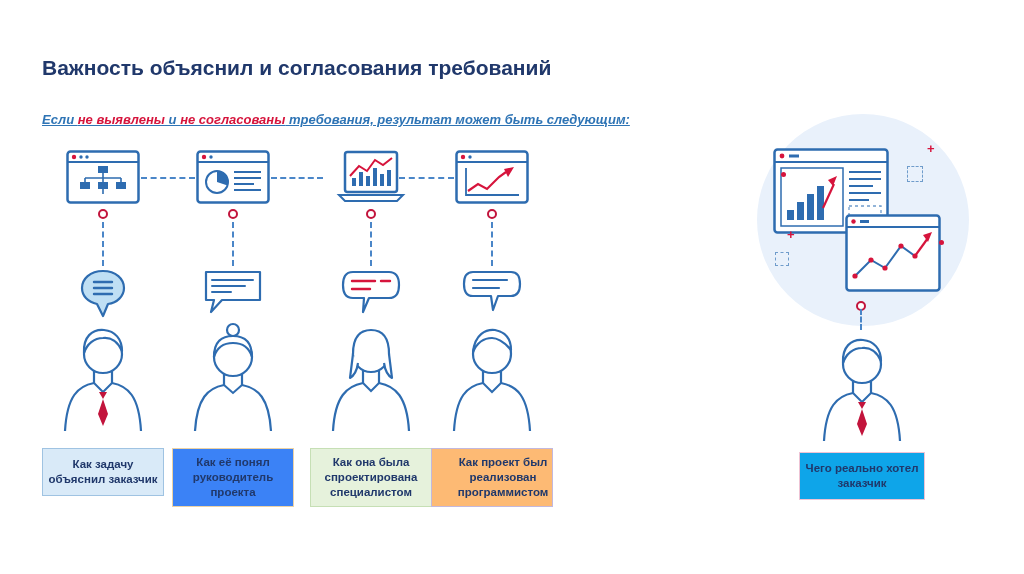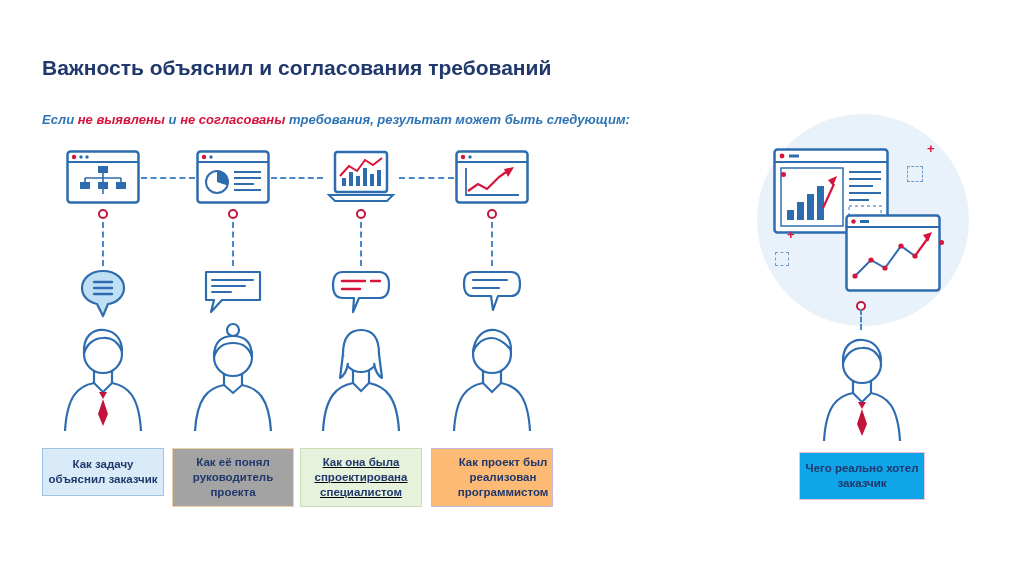--- a/index.html
+++ b/index.html
@@ -1,23 +1,23 @@
 <!DOCTYPE html>
 <html><head>
 <meta charset="utf-8">
 <style>
   html,body{margin:0;padding:0;background:#fff;}
   .slide{position:relative;width:1024px;height:574px;background:#ffffff;
          font-family:"Liberation Sans",sans-serif;overflow:hidden;}
   .title{position:absolute;left:42px;top:56px;margin:0;font-size:21px;font-weight:bold;color:#20386b;}
   .subtitle{position:absolute;left:42px;top:112px;margin:0;font-size:13px;font-style:italic;
-            font-weight:bold;color:#2e74b5;}
+            font-weight:bold;color:#2e74b5;text-decoration:underline;}
   .subtitle .red{color:#d6143c;}
   .col{position:absolute;top:150px;width:132px;display:flex;flex-direction:column;align-items:center;}
-  .col-1{left:37px;} .col-2{left:167px;} .col-3{left:295px;text-decoration:underline;} .col-4{left:426px;}
+  .col-1{left:37px;} .col-2{left:167px;} .col-3{left:305px;} .col-4{left:426px;}
   .iconbox{width:74px;height:54px;}
   .dot{width:6px;height:6px;border:2px solid #c2143c;border-radius:50%;background:#fff;margin-top:5px;}
   .vdash{width:0;border-left:2px dashed #4a86c8;height:44px;margin-top:3px;}
   .bubble{width:64px;height:50px;margin-top:2px;}
   .avatar{width:90px;height:112px;margin-top:2px;}
   .caption{margin-top:16px;width:122px;min-height:48px;border:1px solid #b9cfe6;background:#eef4fb;
            display:flex;align-items:center;justify-content:center;text-align:center;
            font-size:11.5px;font-weight:bold;color:#20386b;line-height:1.3;
            padding:6px 4px;box-sizing:border-box;}
   .hdash{position:absolute;top:177px;height:0;border-top:2px dashed #4a86c8;}
@@ -113,21 +113,21 @@
     <div class="avatar">
       <svg viewBox="0 0 90 112">
         <circle cx="45" cy="10" r="6" fill="#fff" stroke="#2e6cb0" stroke-width="2.2"></circle>
         <circle cx="45" cy="37" r="19" fill="#fff" stroke="#2e6cb0" stroke-width="2.2"></circle>
         <path d="M26 37 C26 21 34 16 45 16 C56 16 64 21 64 37 C61 27 54 23 45 23 C36 23 29 27 26 37 Z" fill="#fff" stroke="#2e6cb0" stroke-width="2.2" stroke-linejoin="round"></path>
         <path d="M36 54 V65 M54 54 V65" fill="none" stroke="#2e6cb0" stroke-width="2.2"></path>
         <path d="M36 65 C20 68 9 78 7 111 M54 65 C70 68 81 78 83 111" fill="none" stroke="#2e6cb0" stroke-width="2.2"></path>
         <path d="M36 65 L45 73 L54 65" fill="none" stroke="#2e6cb0" stroke-width="2"></path>
       </svg>
     </div>
-    <div class="caption" style="background: #a3a3a3; border-color: rgb(236, 210, 164);">Как её понял руководитель проекта</div>
+    <div class="caption" style="background: #3b82f6; border-color: rgb(236, 210, 164);">Как её понял руководитель проекта</div>
   </div>
 
   <div class="col col-3">
     <div class="iconbox">
       <svg viewBox="0 0 74 54">
         <rect x="11" y="2" width="52" height="40" rx="2.5" fill="#fff" stroke="#2e6cb0" stroke-width="2.5"></rect>
         <rect x="18" y="28" width="4" height="8" fill="#2e6cb0"></rect>
         <rect x="25" y="22" width="4" height="14" fill="#2e6cb0"></rect>
         <rect x="32" y="26" width="4" height="10" fill="#2e6cb0"></rect>
         <rect x="39" y="18" width="4" height="18" fill="#2e6cb0"></rect>

